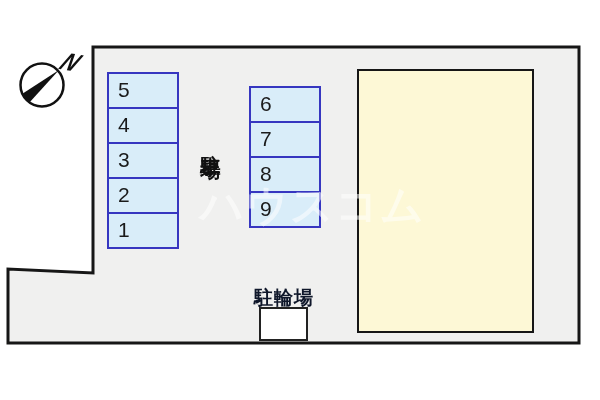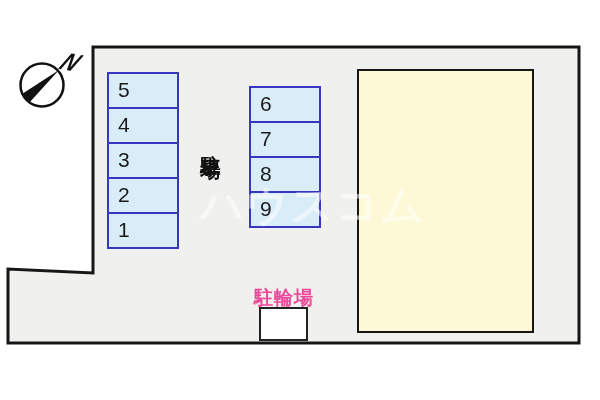--- a/index.html
+++ b/index.html
@@ -35,21 +35,21 @@
   }
 
   .building {
     position:absolute; left:357px; top:69px; width:177px; height:264px; z-index:1;
     box-sizing:border-box; background:var(--building-fill);
     border:2px solid var(--building-border);
   }
 
   .bicycle-label {
     position:absolute; left:249px; top:285px; width:70px; z-index:1;
-    font-size:19px; font-weight:600; color:#ec4899; text-align:center; letter-spacing:1px;
+    font-size:19px; font-weight:600; color:#0f172a; text-align:center; letter-spacing:1px;
   }
   .bicycle-box {
     position:absolute; left:259px; top:307px; width:49px; height:34px; z-index:1;
     box-sizing:border-box; background:#ffffff; border:2px solid #222;
   }
 
   .watermark {
     position:absolute; left:200px; top:177px; z-index:5; pointer-events:none;
     font-size:43px; font-weight:700; letter-spacing:1px;
     color:rgba(255,255,255,0.52); white-space:nowrap;

